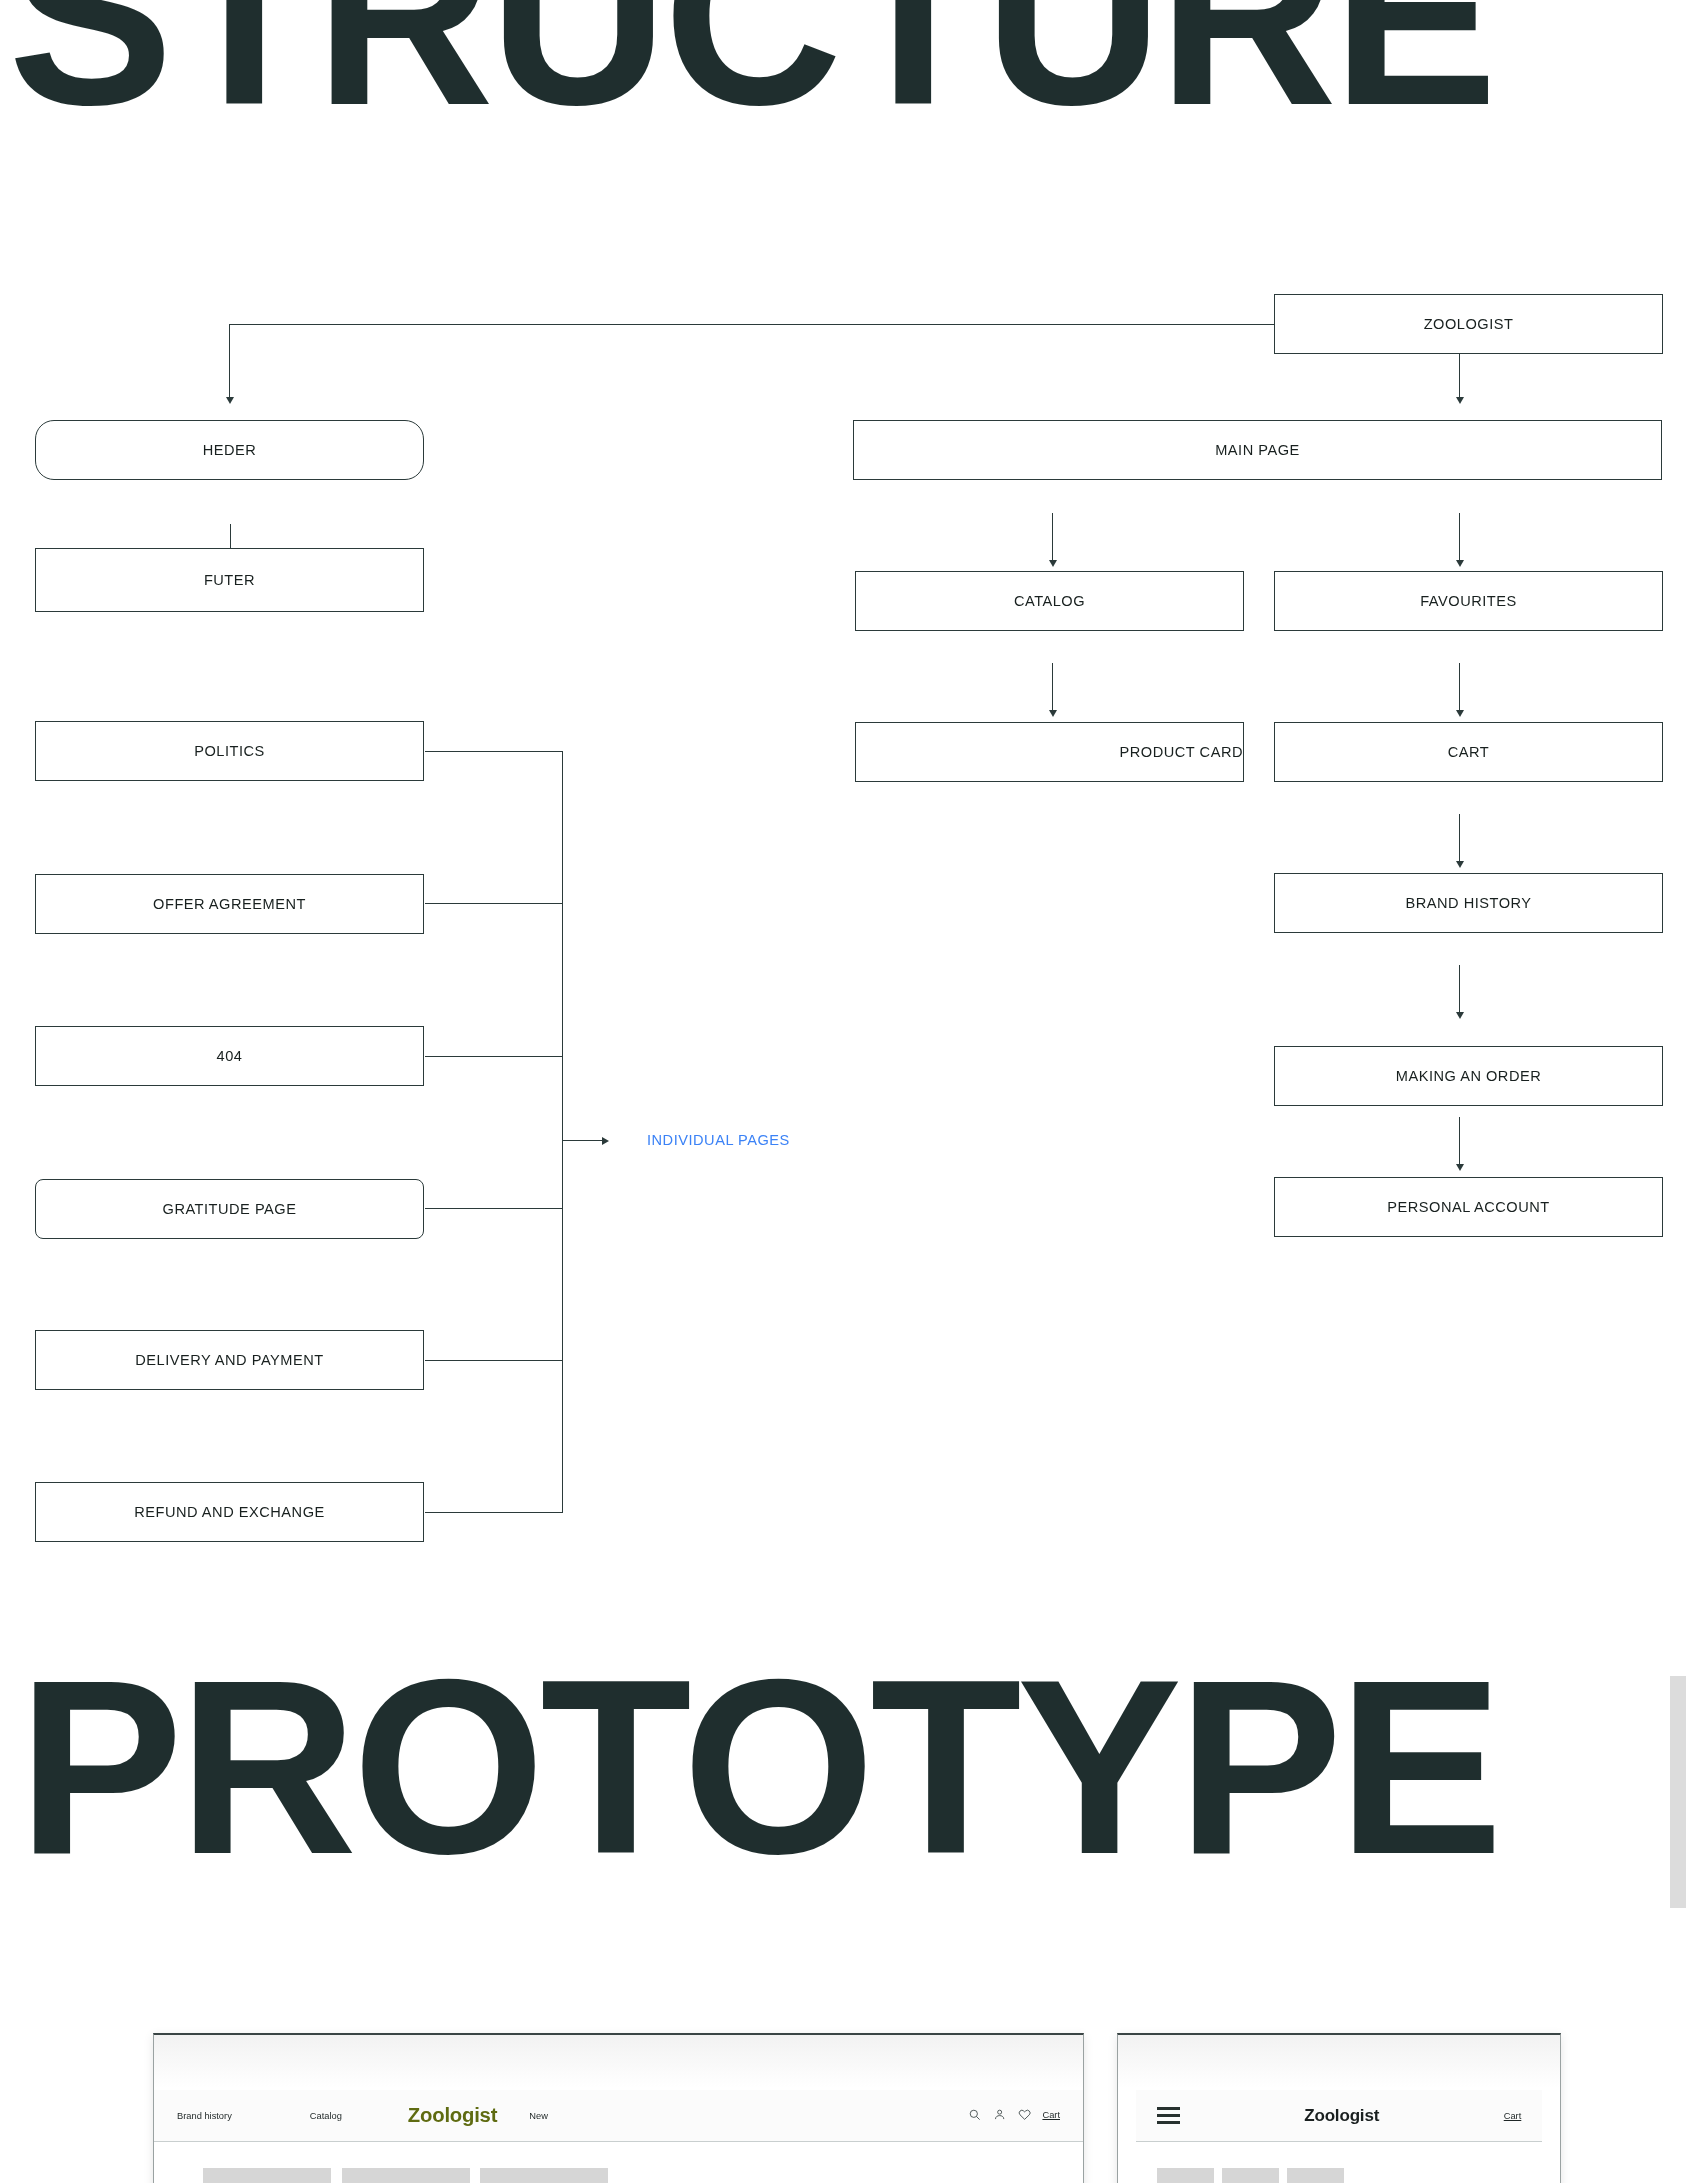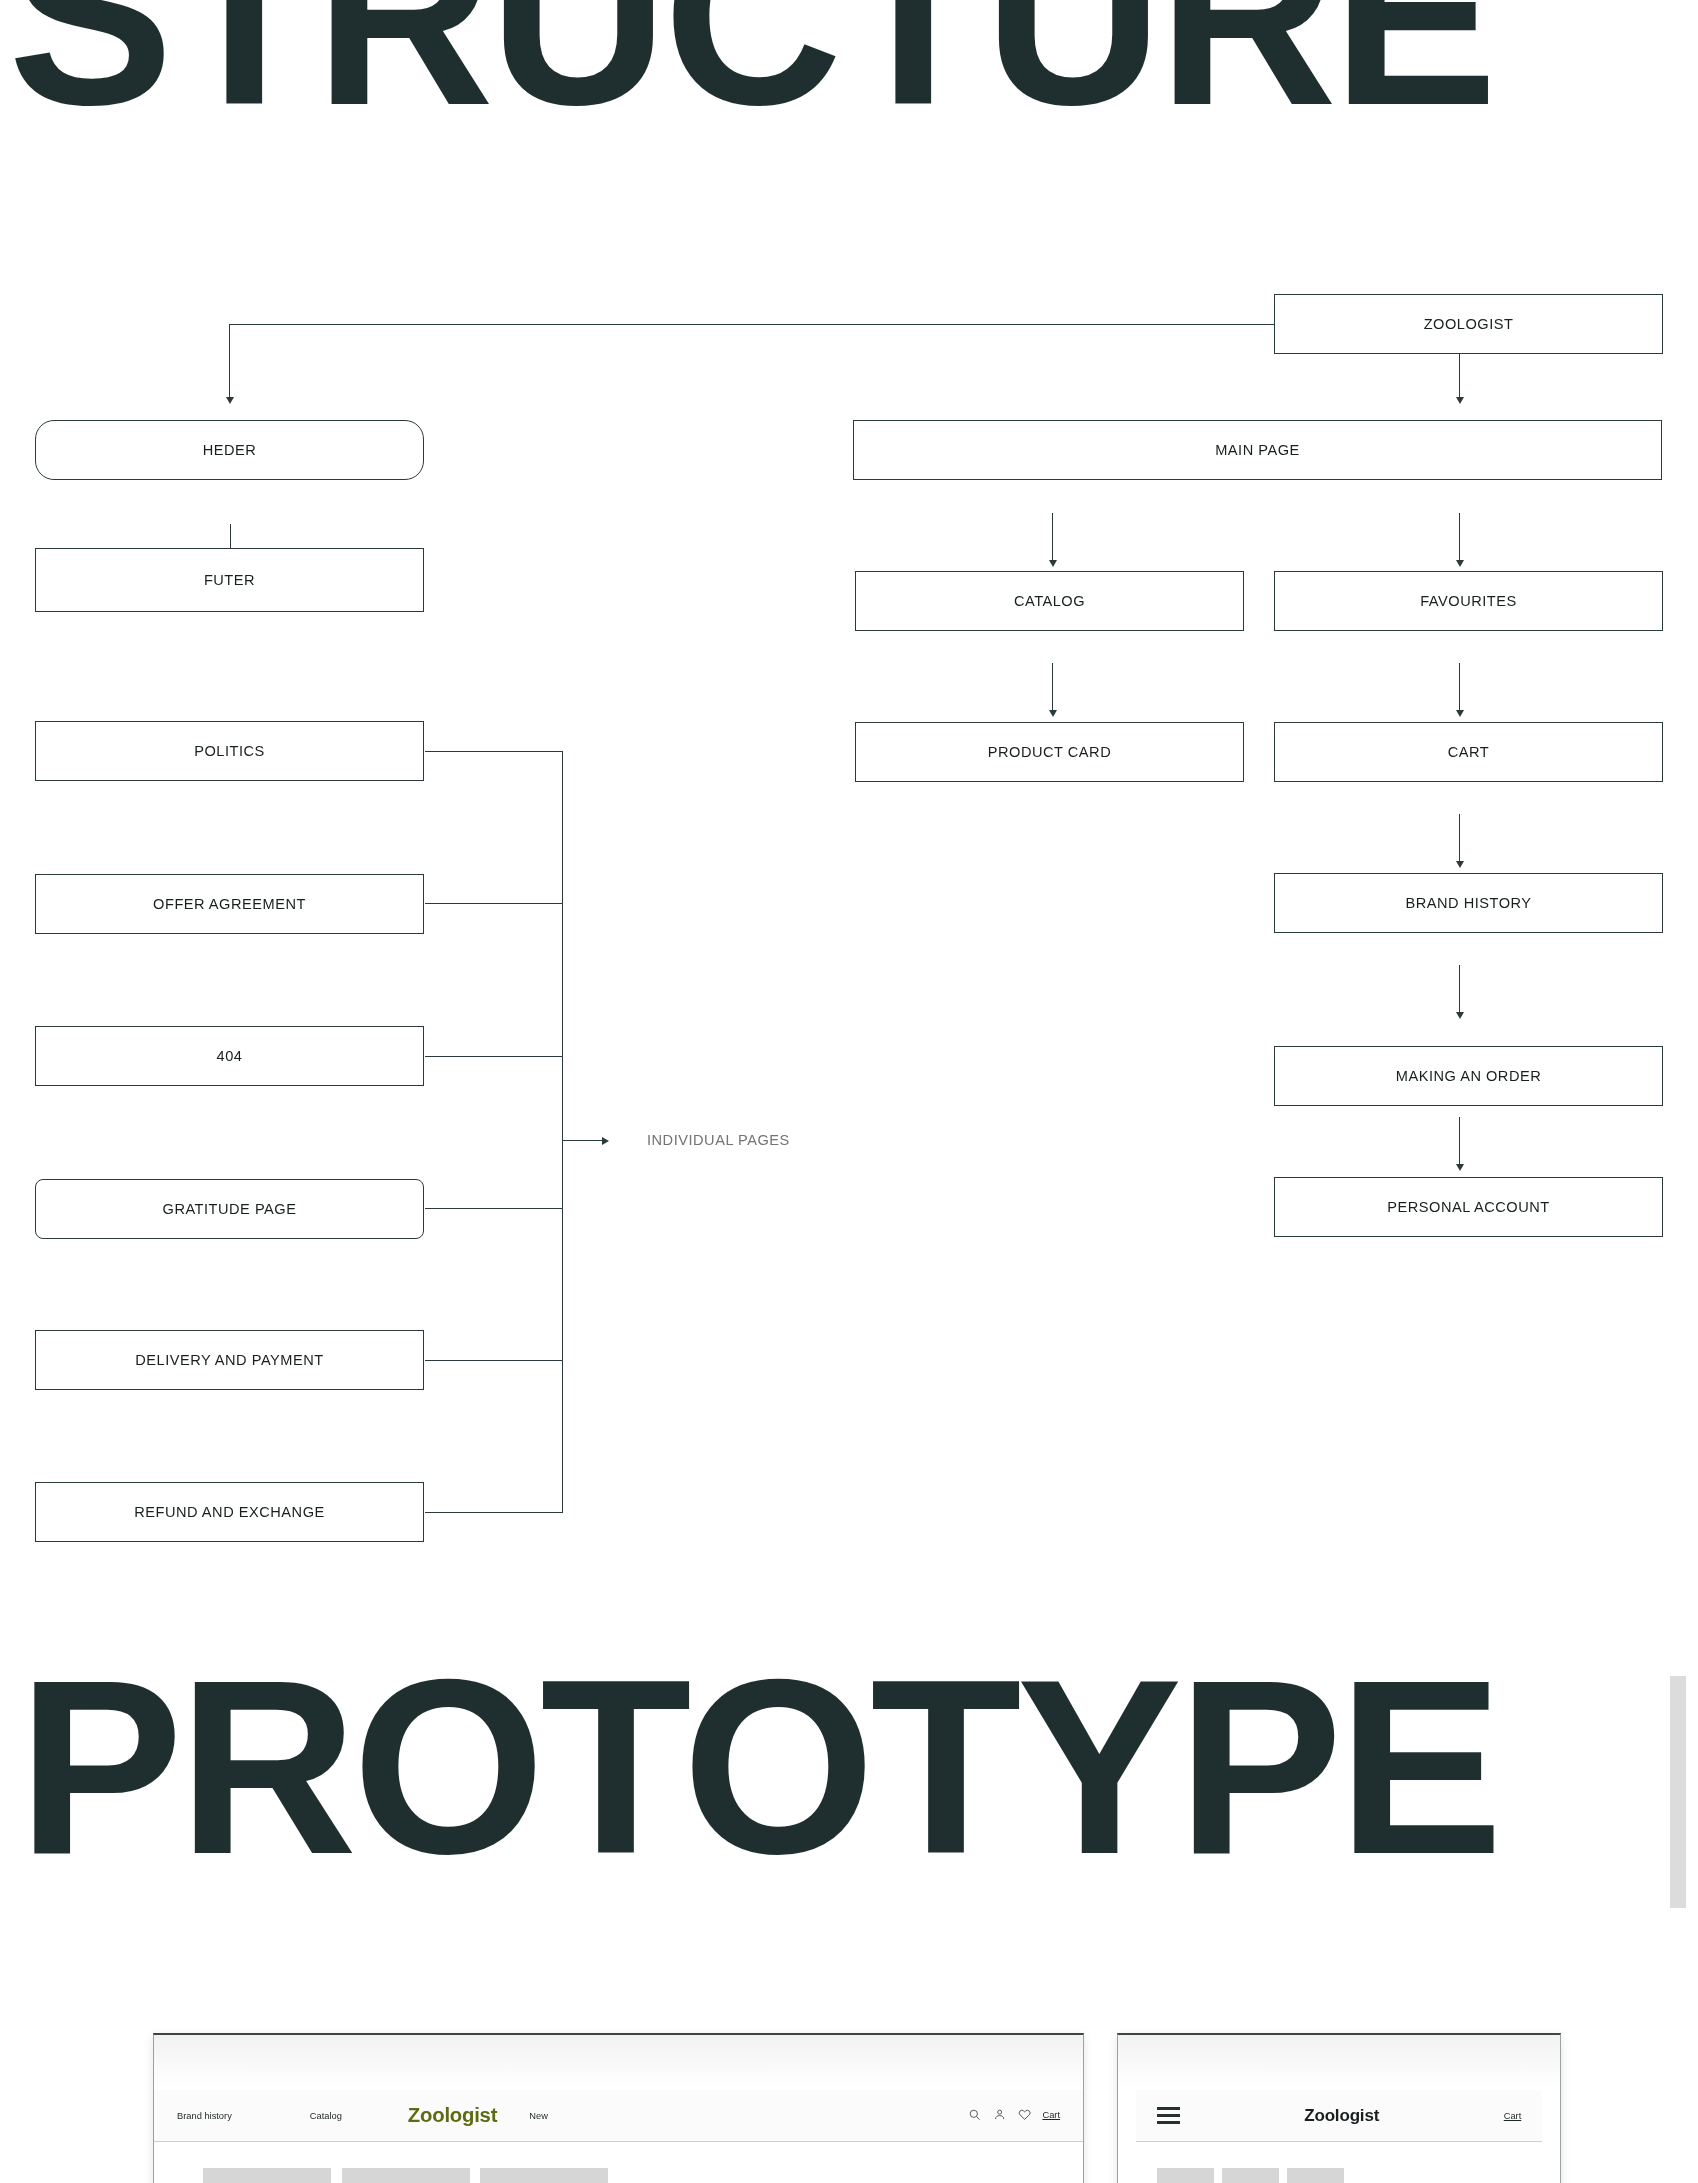--- a/index.html
+++ b/index.html
@@ -32,21 +32,21 @@
   }
 
   
   .node{
     position:absolute;border:0.9px solid #2b3a3a;background:#ffffff;
     display:flex;align-items:center;justify-content:center;
     font-size:14.6px;letter-spacing:0.035em;color:#18201f;
     font-weight:400;box-sizing:border-box;
   }
   .free-label{
-    position:absolute;font-size:14.6px;letter-spacing:0.035em;color:#737373;
+    position:absolute;font-size:14.6px;letter-spacing:0.035em;color:#3b82f6;
     white-space:nowrap;
   }
   .ln{position:absolute;background:#2b3a3a;}
   .ln.h{height:0.9px;}
   .ln.v{width:0.9px;}
   .arrow-d{
     position:absolute;width:0;height:0;
     border-left:4px solid transparent;border-right:4px solid transparent;
     border-top:7.5px solid #2b3a3a;
   }
@@ -132,21 +132,21 @@
     <div class="node" style="left:1274px;top:571px;width:389px;height:60px;">
       <span>FAVOURITES</span>
     </div>
 
     <div class="ln v" style="left:1052px;top:663px;height:49px;"></div>
     <div class="arrow-d" style="left:1049px;top:710px;"></div>
 
     <div class="ln v" style="left:1459px;top:663px;height:49px;"></div>
     <div class="arrow-d" style="left:1456px;top:710px;"></div>
 
-    <div class="node" style="left:855px;top:722px;width:389px;height:60px;">
+    <div class="node" style="left:855px;top:722px;width:389px;height:60px;justify-content:flex-end;">
       <span>PRODUCT CARD</span>
     </div>
 
     <div class="node" style="left:1274px;top:722px;width:389px;height:60px;">
       <span>CART</span>
     </div>
 
     <div class="ln v" style="left:1459px;top:814px;height:49px;"></div>
     <div class="arrow-d" style="left:1456px;top:861px;"></div>
 

